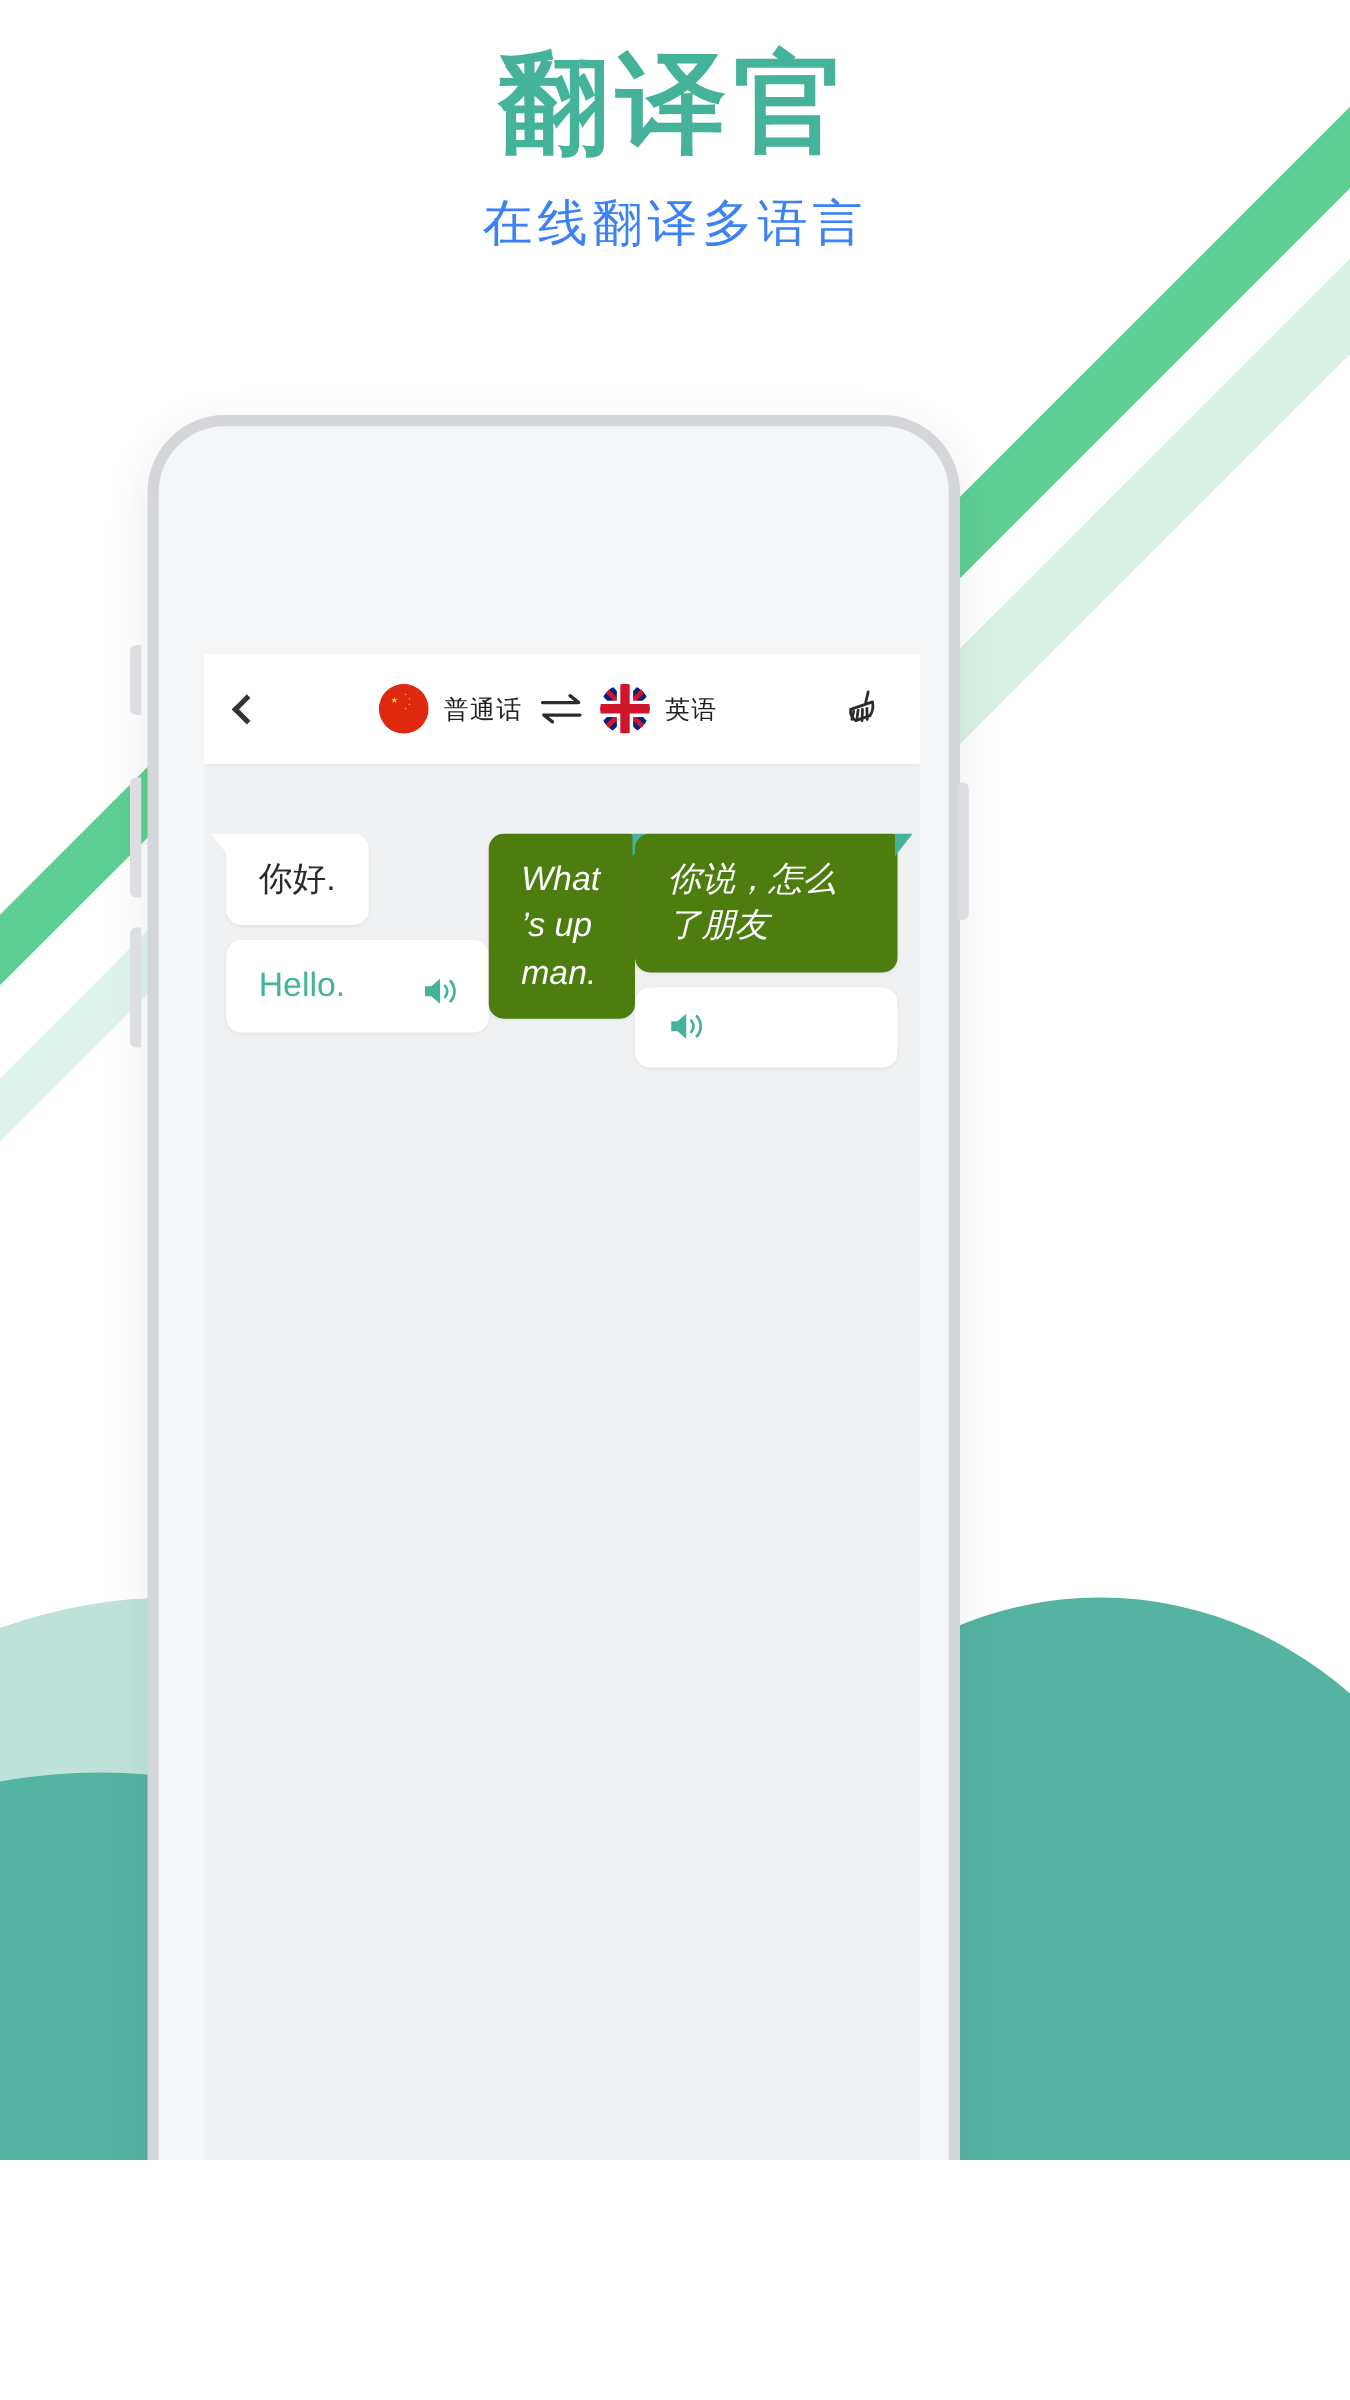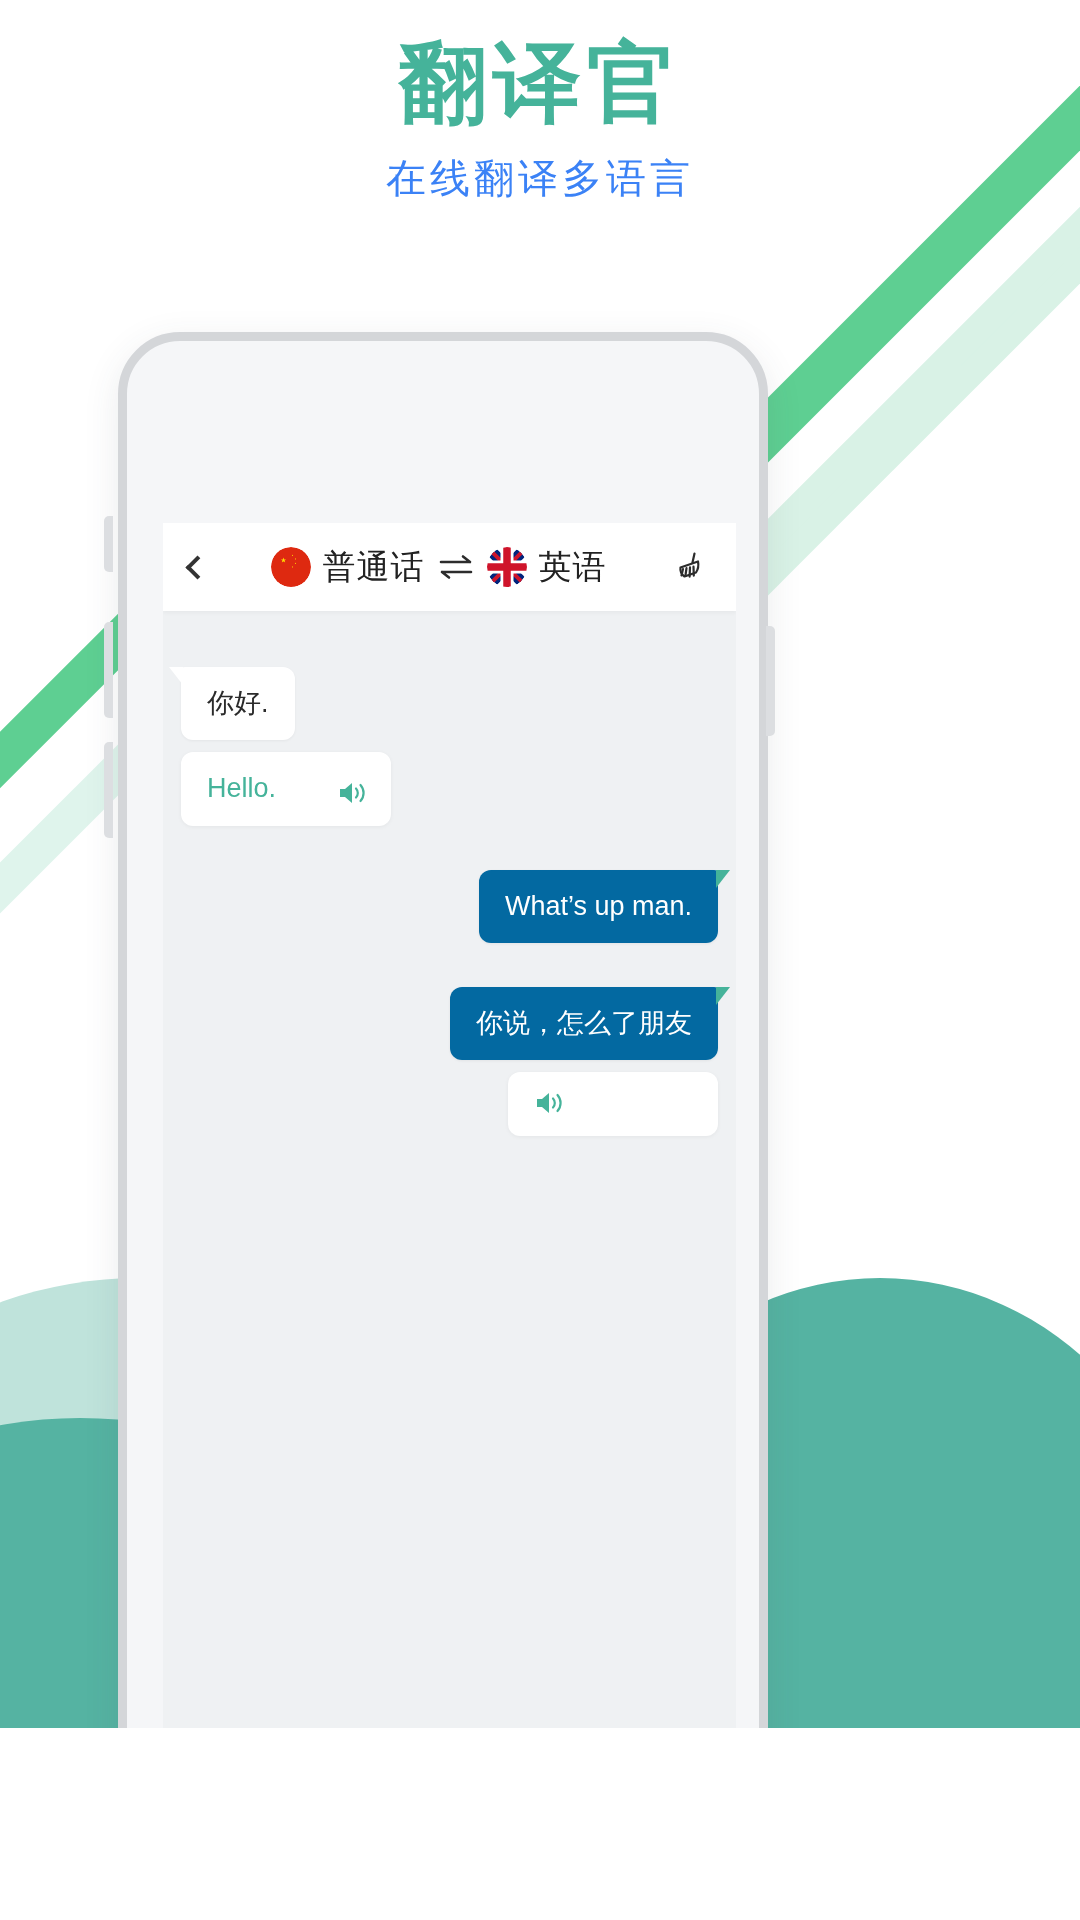--- a/index.html
+++ b/index.html
@@ -165,35 +165,34 @@
     transform: rotate(45deg);
   }
   .lang-group {
     display: flex; align-items: center;
     gap: 12px;
     cursor: pointer;
   }
   .lang-spacer-l { flex: 1 1 auto; }
   .lang-spacer-r { flex: 1 1 auto; }
   .lang-label {
-    font-size: 33px;
+    font-size: 20px;
     color: #222;
     letter-spacing: 1px;
     white-space: nowrap;
   }
   .flag { width: 40px; height: 40px; border-radius: 50%; flex: 0 0 auto; }
   .swap-btn { margin: 0 14px; cursor: pointer; display:flex; align-items:center; }
   .clear-btn { margin-left: 22px; cursor: pointer; display:flex; align-items:center; }
 
   
   .chat {
     flex: 1 1 auto;
     padding: 56px 18px 0 18px;
     display: flex;
-    flex-direction: column;
     gap: 0;
     overflow: hidden;
   }
   .msg-group { display: flex; flex-direction: column; margin-bottom: 44px; }
   .msg-group.left { align-items: flex-start; }
   .msg-group.right { align-items: flex-end; }
 
   .bubble {
     position: relative;
     max-width: 400px;
@@ -212,24 +211,25 @@
   }
   .bubble.src-left::before {
     content: "";
     position: absolute;
     left: -12px; top: 0;
     border-top: 0 solid transparent;
     border-right: 14px solid #FFFFFF;
     border-bottom: 18px solid transparent;
   }
   .bubble.src-right {
-    background: #0369a1;
+    background: #4d7c0f;
     color: #FFFFFF;
     border-radius: 12px 4px 12px 12px;
     box-shadow: 0 1px 3px rgba(0,0,0,0.06);
+    font-style: italic;
   }
   .bubble.src-right::before {
     content: "";
     position: absolute;
     right: -12px; top: 0;
     border-top: 0 solid transparent;
     border-left: 14px solid #45B39A;
     border-bottom: 18px solid transparent;
   }
   

